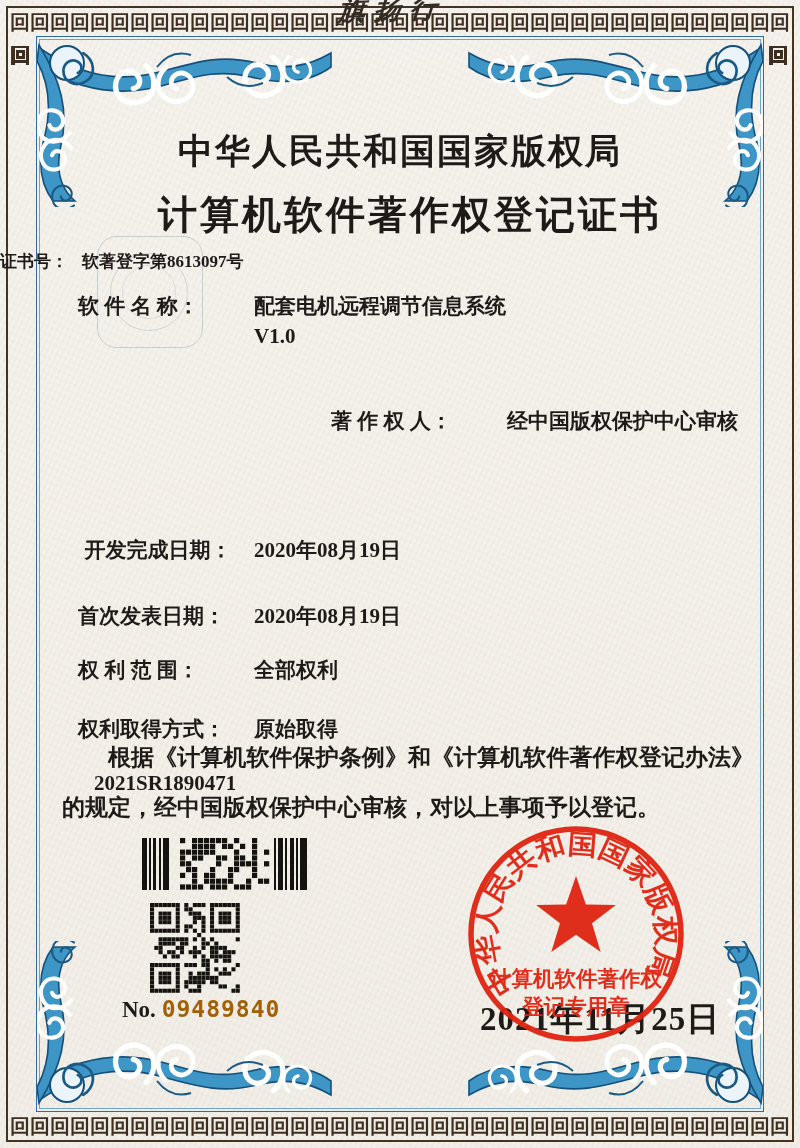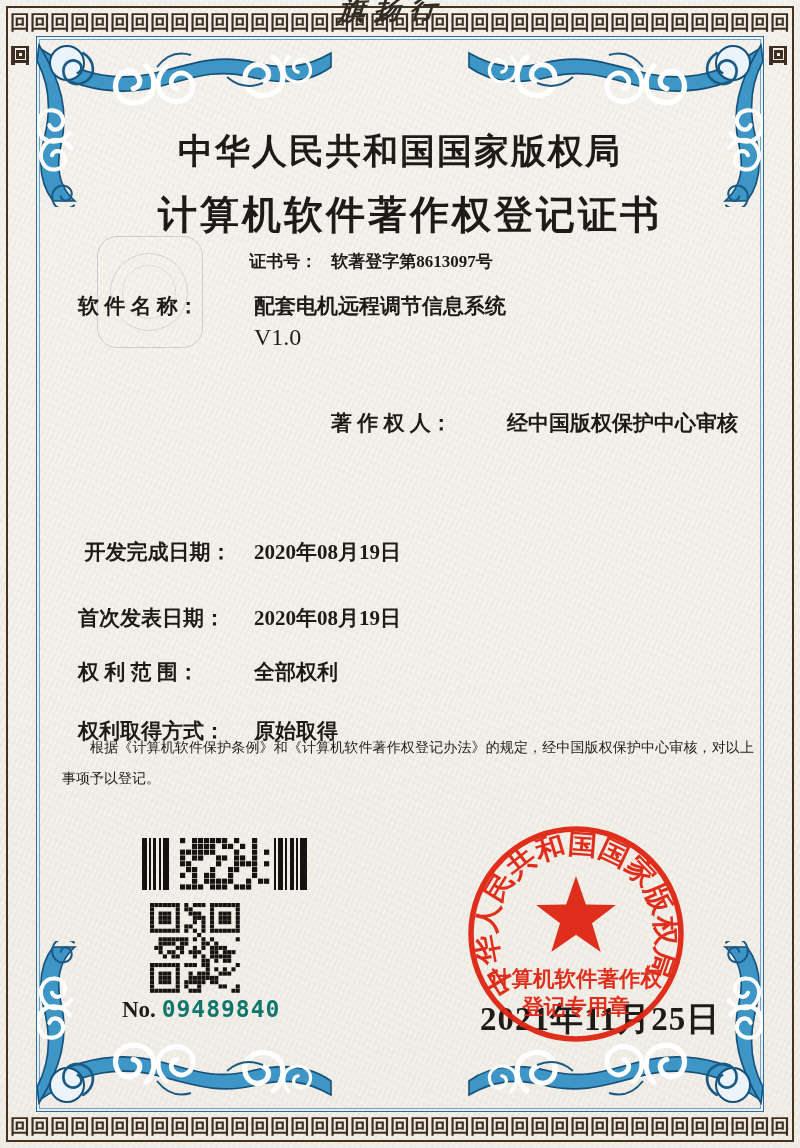--- a/index.html
+++ b/index.html
@@ -28,46 +28,46 @@
   .fl-bl{left:37px;bottom:37px;transform:scaleY(-1);}
   .fl-br{right:37px;bottom:37px;transform:scale(-1,-1);}
   
   .handwriting{position:absolute;top:-9px;left:338px;font-size:27px;font-weight:bold;
     font-style:italic;letter-spacing:9px;color:#332c24;transform:rotate(-2deg) skewX(-6deg);}
   
   .authority{position:absolute;left:0;right:0;top:128px;text-align:center;
     font-size:35px;font-weight:bold;letter-spacing:2px;}
   .cert-title{position:absolute;left:0;right:0;top:188px;text-align:center;
     font-size:39px;font-weight:bold;letter-spacing:3px;padding-left:20px;}
-  .cert-no{position:absolute;right:0;top:250px;width:100%;text-align:center;
+  .cert-no{position:absolute;right:0;top:250px;width:100%;text-align:left;
     padding-right:58px;box-sizing:border-box;font-size:17px;font-weight:bold;}
   .cert-no .gap{display:inline-block;width:14px;}
   
   .fields{position:absolute;left:78px;top:292px;width:660px;}
   .frow{display:flex;font-size:21px;font-weight:bold;line-height:1.35;}
   .frow .lbl{flex:0 0 160px;white-space:pre;}
   .frow .val{margin-left:16px;white-space:pre;}
   .r1{margin-bottom:4px;align-items:center;}
-  .v2{margin-left:176px;font-size:24px;font-weight:normal;margin-top:2px;}
+  .v2{margin-left:176px;font-size:21px;font-weight:bold;margin-top:2px;}
   .r2{margin-top:58px;justify-content:flex-end;}
   .r3{margin-top:100px;text-align:center;}
   .r4{margin-top:38px;}
   .r5{margin-top:30px;}
   .r6{margin-top:26px;}
   .r7{margin-top:26px;}
   
-  .statement{position:absolute;left:62px;top:733px;width:692px;font-size:14px;
-    font-weight:normal;line-height:2.18;text-indent:2em;text-align:justify;}
+  .statement{position:absolute;left:62px;top:733px;width:692px;font-size:23px;
+    font-weight:bold;line-height:2.18;text-indent:2em;text-align:justify;}
   
   .barcode{position:absolute;left:142px;top:838px;}
   .qrcode{position:absolute;left:150px;top:903px;}
   
   .serial{position:absolute;left:122px;top:996px;font-size:23px;font-weight:bold;}
   .serial .num{font-family:"DejaVu Sans Mono","Liberation Mono",monospace;
-    color:#0f766e;font-weight:bold;letter-spacing:1px;}
+    color:#a16207;font-weight:bold;letter-spacing:1px;}
   .date{position:absolute;left:480px;top:997px;font-size:33px;font-weight:bold;letter-spacing:1px;}
   
   .seal{position:absolute;left:460px;top:818px;width:232px;height:232px;opacity:.95;}
   
   .emboss{position:absolute;left:97px;top:236px;width:104px;height:110px;
     border:1.5px solid rgba(130,150,168,.38);border-radius:20px;}
   .emboss .c{position:absolute;left:12px;top:16px;width:76px;height:76px;border-radius:50%;
     border:1.5px solid rgba(130,150,168,.30);}
   .emboss .c2{position:absolute;left:24px;top:28px;width:52px;height:52px;border-radius:50%;
     border:1px solid rgba(130,150,168,.22);}
@@ -150,20 +150,21 @@
   </div>
   <div class="frow r6">
     <span class="lbl">权 利 范 围：</span>
     <span class="val">全部权利</span>
   </div>
   <div class="frow r5">
     <span class="lbl">权利取得方式：</span>
     <span class="val">原始取得</span>
   </div>
   <div class="frow r7">
+    <span class="val">2021SR1890471</span>
   </div>
 </div>
 
 <div class="statement">根据《计算机软件保护条例》和《计算机软件著作权登记办法》的规定，经中国版权保护中心审核，对以上事项予以登记。</div>
 
 <svg class="barcode" id="barcode" width="172" height="52">
     <rect x="0" y="0" width="5" height="52" fill="#151310"></rect>
     <rect x="7" y="0" width="2" height="52" fill="#151310"></rect>
     <rect x="11" y="0" width="3" height="52" fill="#151310"></rect>
     <rect x="17" y="0" width="2" height="52" fill="#151310"></rect>

